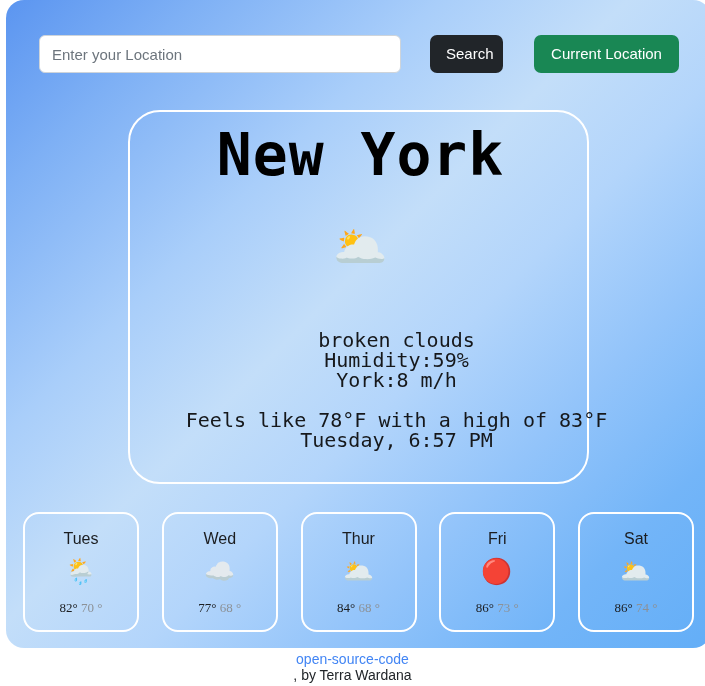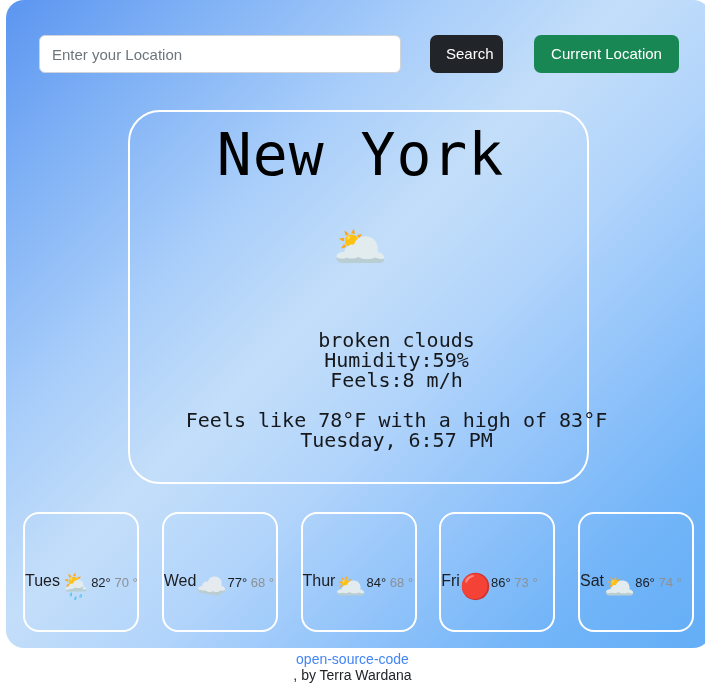--- a/index.html
+++ b/index.html
@@ -99,21 +99,21 @@
     background: transparent;
   }
 
   .city-name {
     position: absolute;
     left: 0; top: 13px;
     width: 461px;
     text-align: center;
     font-family: "DejaVu Sans Mono", "Liberation Mono", monospace;
     font-size: 58px;
-    font-weight: 400;
+    font-weight: 700;
     letter-spacing: 1px;
     color: #000000;
     line-height: 1.05;
   }
 
   .temp-row {
     position: absolute;
     left: 0; top: 95px;
     width: 461px;
     height: 80px;
@@ -166,39 +166,40 @@
     display: flex;
     justify-content: space-between;
   }
   .forecast-card {
     width: 116px;
     height: 120px;
     border: 2px solid #ffffff;
     border-radius: 16px;
     background: transparent;
     display: flex;
+    flex-direction: column;
     align-items: center;
     justify-content: flex-start;
     padding-top: 17px;
   }
   .fc-day {
     font-size: 16px;
     color: #1b1d20;
     font-family: "Liberation Sans", sans-serif;
     line-height: 1;
   }
   .fc-icon {
     font-size: 25px;
     line-height: 1;
     margin-top: 12px;
   }
   .fc-temps {
-    margin-top: 4px;
+    margin-top: 16px;
     font-size: 13px;
-    font-family: Liberation Sans, sans-serif;
+    font-family: Liberation Serif, serif;
     color: #1b1d20;
     white-space: nowrap;
   }
   .fc-low { color: #8c9196; }
 
   
   .footer {
     position: absolute;
     left: 0; top: 648px;
     width: 705px;
@@ -234,21 +235,21 @@
 
       <div class="city-name">New York</div>
 
       <div class="temp-row">
         <span class="current-icon">🌥️</span>
       </div>
 
       <div class="conditions">
         <div>broken clouds</div>
         <div>Humidity:59%</div>
-        <div>Feels:8 m/h</div>
+        <div>York:8 m/h</div>
         <span class="gap"></span>
         <div>Feels like 78°F with a high of 83°F</div>
         <div>Tuesday, 6:57 PM</div>
       </div>
 
     </div>
 
     <div class="forecast-strip">
 
       <div class="forecast-card">

